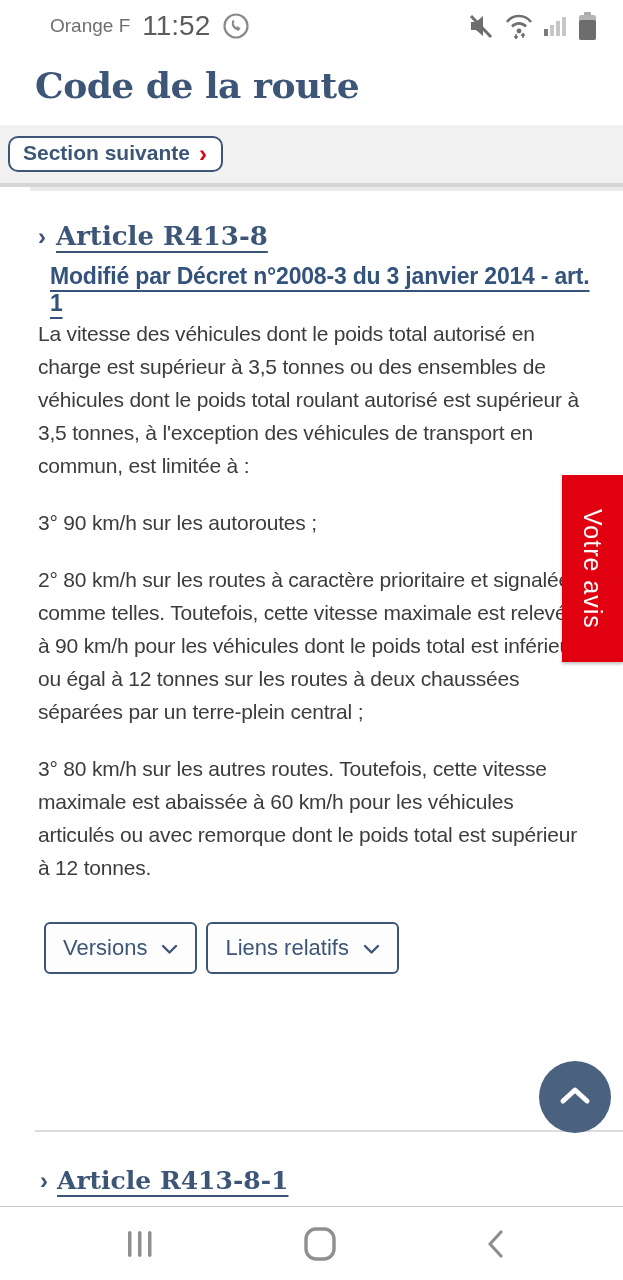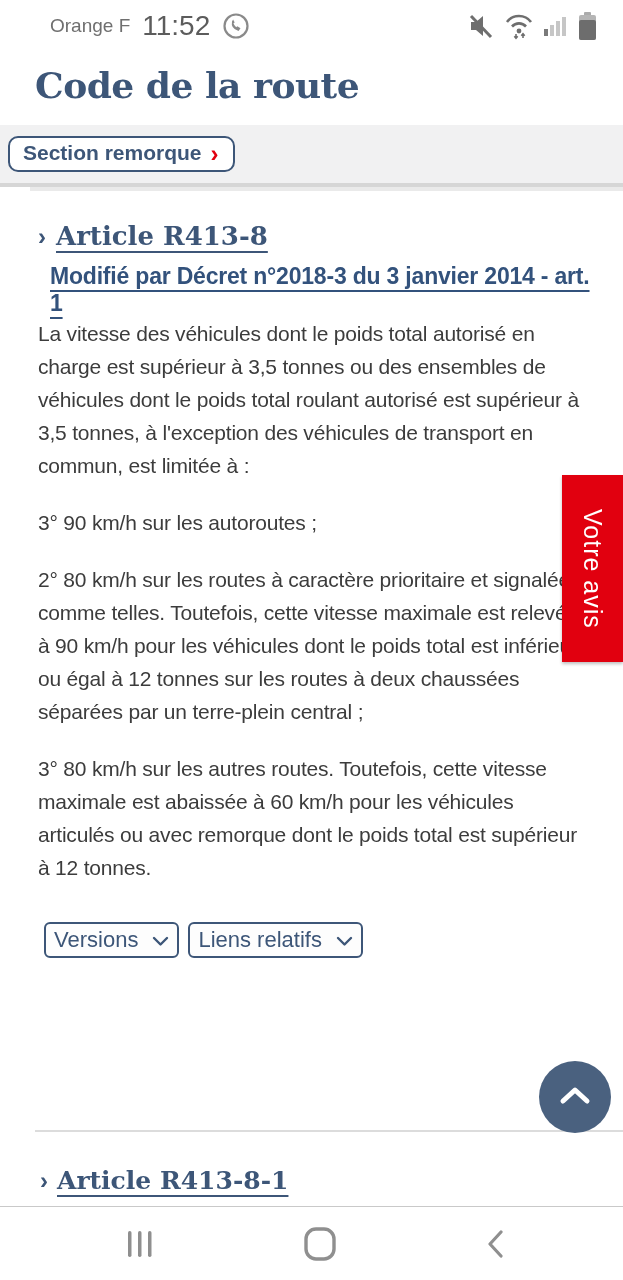--- a/index.html
+++ b/index.html
@@ -34,21 +34,21 @@
     font-size:26px;color:#3d5678;text-decoration:underline;text-decoration-thickness:2px;
     text-underline-offset:6px;cursor:pointer;}
   .modified-link{display:inline-block;margin:12px 0 0 12px;font-size:23px;font-weight:bold;
     color:#33527c;text-decoration:underline;text-decoration-thickness:2px;
     text-underline-offset:6px;letter-spacing:-0.2px;cursor:pointer;}
   p.body{margin:24px 0 0;font-size:21px;line-height:33px;color:#3c3c3c;letter-spacing:-0.2px;}
   p.body.first{margin-top:0;}
   
   .actions{display:flex;gap:9px;margin:38px 0 0 6px;}
   .action-btn{display:inline-flex;align-items:center;gap:14px;background:#fdfdfd;
-    border:2px solid #3d5678;border-radius:6px;height:36px;padding:0 8px;
+    border:2px solid #3d5678;border-radius:6px;height:52px;padding:0 17px;
     font-size:22px;color:#3d5678;font-family:inherit;cursor:pointer;}
   
   .feedback-tab{position:absolute;top:475px;right:0;width:61px;height:187px;background:#e1000f;
     display:flex;align-items:center;justify-content:center;z-index:6;cursor:pointer;
     box-shadow:0 2px 3px rgba(0,0,0,0.25);}
   .feedback-tab span{writing-mode:vertical-rl;color:#ffffff;font-size:25px;letter-spacing:1px;}
   
   .divider-mid{position:absolute;left:35px;right:0;top:1130px;height:2px;background:#dcdcdc;}
   .fab{position:absolute;left:539px;top:1061px;width:72px;height:72px;border-radius:50%;
     background:#4a617f;border:none;display:flex;align-items:center;justify-content:center;
@@ -108,32 +108,32 @@
         <rect x="1" y="8" width="17" height="20" rx="2" fill="#6d6d6d"></rect>
       </svg>
     </span>
   </div>
 </div>
 
 <h1 class="page-title">Code de la route</h1>
 
 <div class="section-band">
   <button class="section-next">
-    <span>Section remorque</span>
+    <span>Section suivante</span>
     <span class="red-chev">›</span>
   </button>
 </div>
 <div class="band-inner-shadow"></div>
 
 <div class="content">
   <div class="article-title-row">
     <span class="chev-blue">›</span>
     <a class="article-title">Article R413-8</a>
   </div>
-  <a class="modified-link">Modifié par Décret n°2018-3 du 3 janvier 2014 - art. 1</a>
+  <a class="modified-link">Modifié par Décret n°2008-3 du 3 janvier 2014 - art. 1</a>
 
   <p class="body first">La vitesse des véhicules dont le poids total autorisé en charge est supérieur à 3,5 tonnes ou des ensembles de véhicules dont le poids total roulant autorisé est supérieur à 3,5 tonnes, à l'exception des véhicules de transport en commun, est limitée à :</p>
   <p class="body">3° 90 km/h sur les autoroutes ;</p>
   <p class="body">2° 80 km/h sur les routes à caractère prioritaire et signalées comme telles. Toutefois, cette vitesse maximale est relevée à 90 km/h pour les véhicules dont le poids total est inférieur ou égal à 12 tonnes sur les routes à deux chaussées séparées par un terre-plein central ;</p>
   <p class="body">3° 80 km/h sur les autres routes. Toutefois, cette vitesse maximale est abaissée à 60 km/h pour les véhicules articulés ou avec remorque dont le poids total est supérieur à 12 tonnes.</p>
 
   <div class="actions">
     <button class="action-btn">
       <span>Versions</span>
       <span>

